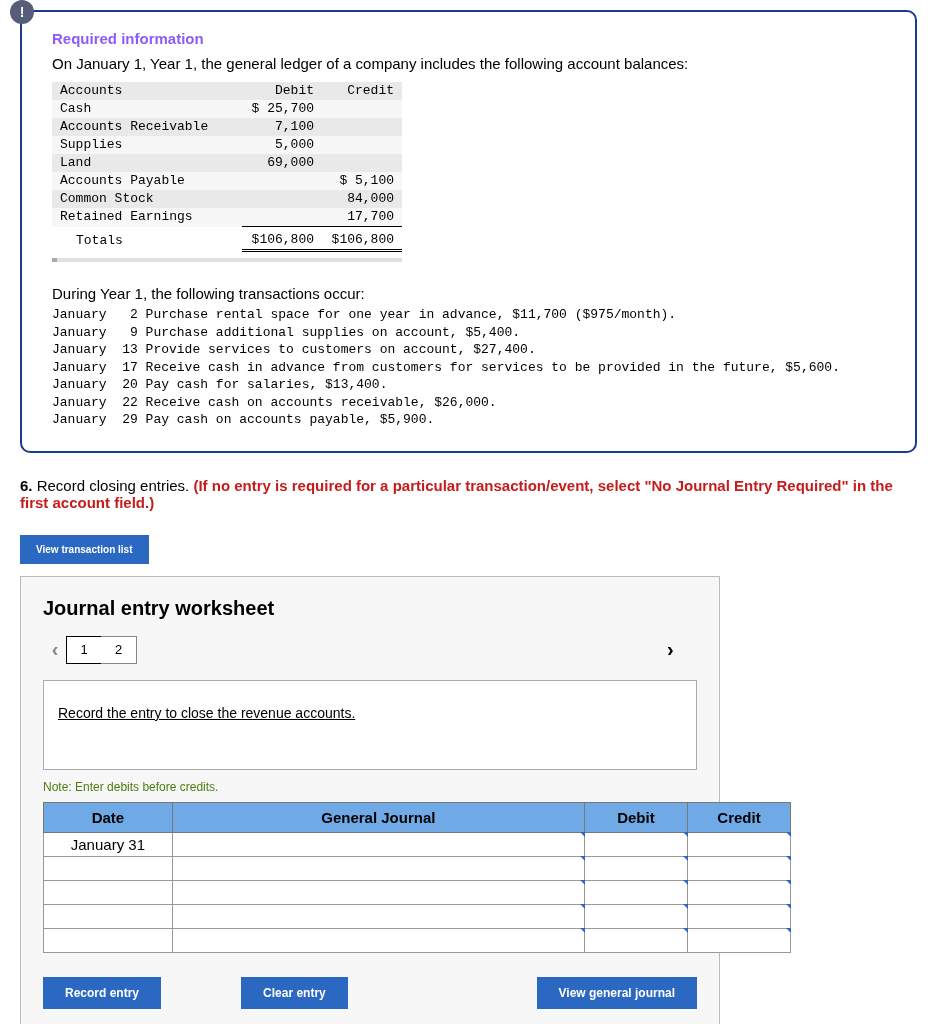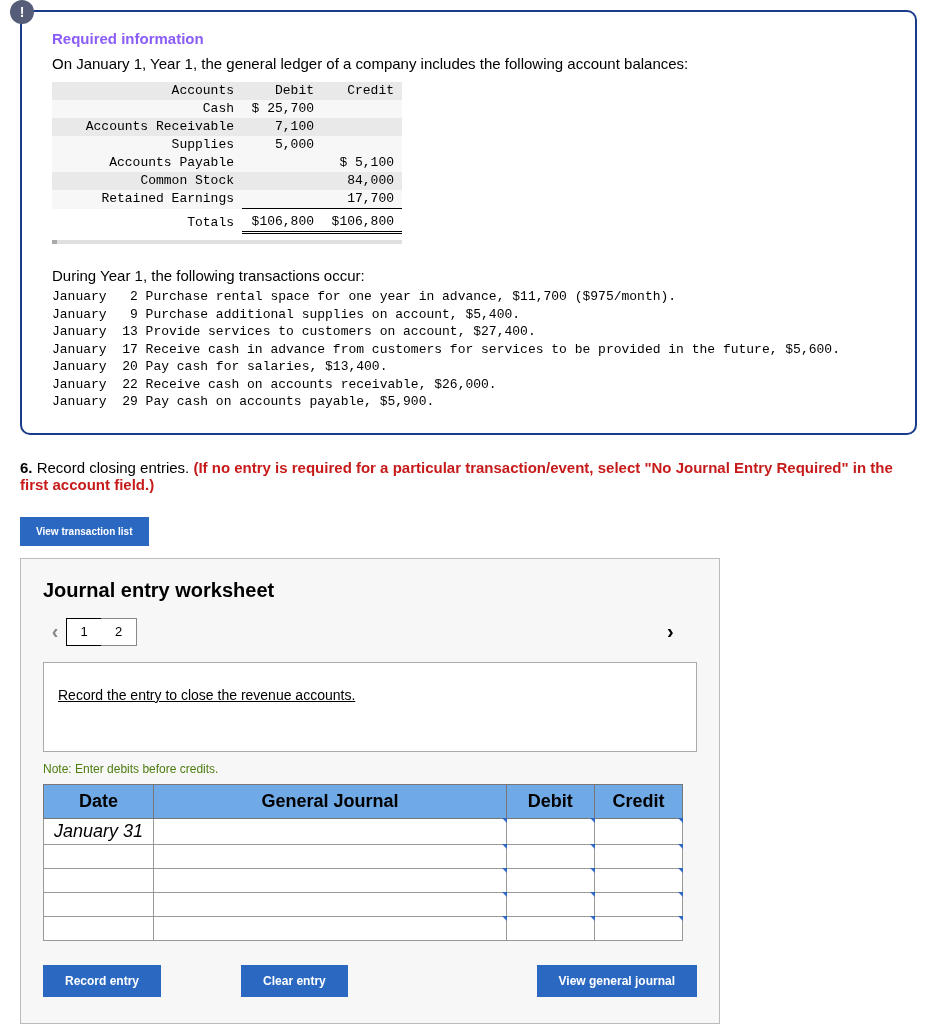--- a/index.html
+++ b/index.html
@@ -41,21 +41,21 @@
   }
   .intro-line { margin-bottom: 10px; font-size: 15px;}
   .ledger-table {
     border-collapse: collapse;
     font-family: "Courier New", monospace;
     font-size: 13px;
     margin-bottom: 6px;
   }
   .ledger-table th, .ledger-table td {
     padding: 0 8px;
-    text-align: right;
+    text-align: left;
     height: 18px;
     line-height: 18px;
   }
   .ledger-table .num { text-align: right; }
   .ledger-table th { font-weight: normal; }
   .row-shade { background: #e9e9e9; }
   .row-light { background: #f7f7f7; }
   .totals-row td { padding-top:4px;}
   .tot-border {
     border-top: 1px solid #000;
@@ -127,37 +127,36 @@
     border:1px solid #aaa;
     height:90px;
     padding:24px 14px;
     font-size:14px;
     margin-bottom:10px;
     text-decoration:underline;
   }
   .note-red { color:#4d7c0f; font-size:12px; margin:10px 0 8px 0; }
   .je-table {
     border-collapse:collapse;
-    width:640px;
-    font-size:18px;
+    width:748px;
+    font-size:15px;
   }
   .je-table th {
     background:#6fa9e6;
     border:1px solid #777;
     padding:6px 8px;
     font-weight:bold;
     text-align:center;
   }
   .je-table td {
     border:1px solid #999;
     background:#fff;
     height:24px;
     padding:2px 6px;
     position:relative;
-    font-style:italic;
   }
   .je-table td.tick::before {
     content:"";
     position:absolute;
     right:-1px; top:-1px;
     width:0; height:0;
     border-left:5px solid transparent;
     border-top:5px solid #2b68c2;
   }
   .col-date { width:100px; text-align:center;}
@@ -194,20 +193,25 @@
       <tr class="row-shade">
             <td>Accounts Receivable</td>
             <td class="num">7,100</td>
             <td class="num"></td>
           </tr>
       <tr class="row-light">
             <td>Supplies</td>
             <td class="num">5,000</td>
             <td class="num"></td>
           </tr>
+      <tr class="row-shade">
+            <td>Land</td>
+            <td class="num">69,000</td>
+            <td class="num"></td>
+          </tr>
       <tr class="row-light">
             <td>Accounts Payable</td>
             <td class="num"></td>
             <td class="num">$  5,100</td>
           </tr>
       <tr class="row-shade">
             <td>Common Stock</td>
             <td class="num"></td>
             <td class="num">84,000</td>
           </tr>

